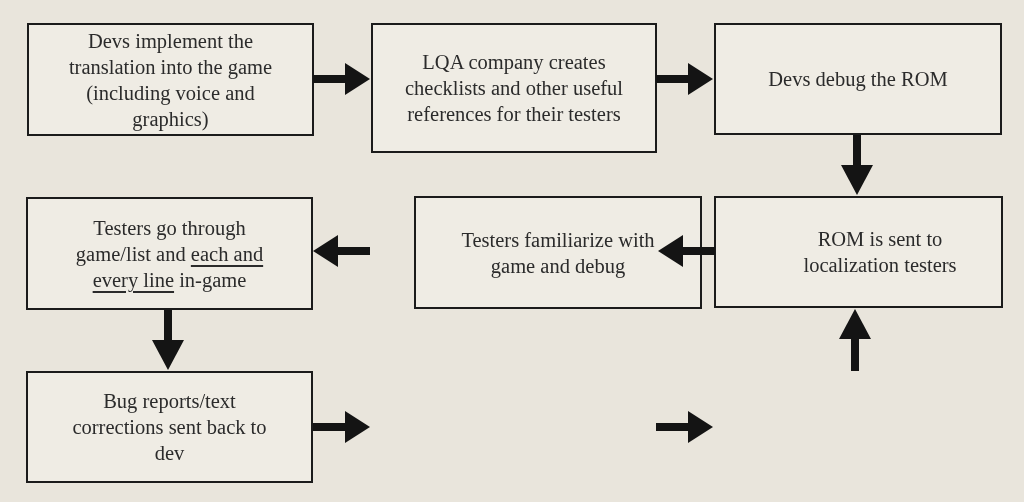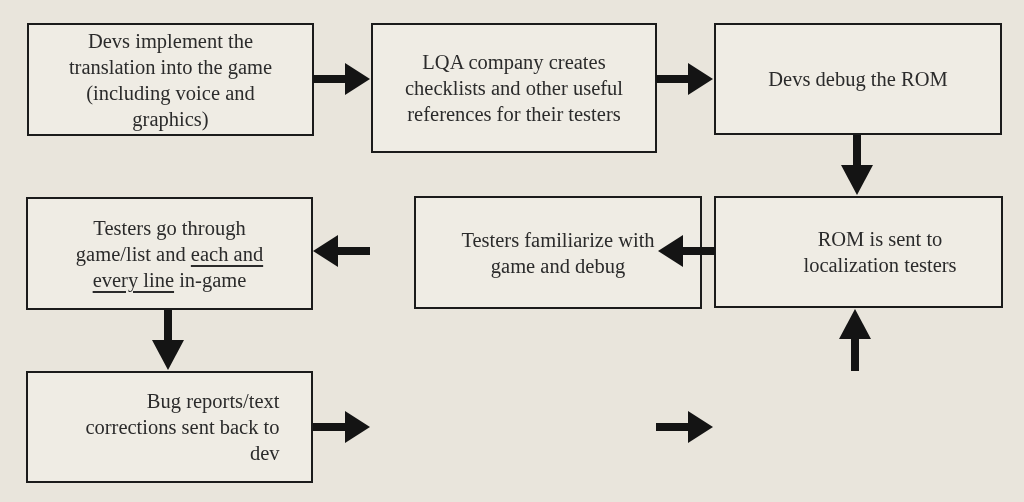--- a/index.html
+++ b/index.html
@@ -38,21 +38,21 @@
   .b4 { left: 26px;  top: 197px; width: 287px; height: 113px; }
   .b5 { left: 370px; top: 196px; width: 288px; height: 113px; margin-left: 44px; }
   .b6 { left: 714px; top: 196px; width: 289px; height: 112px; padding-left: 43px; }
   .b7 { left: 26px;  top: 371px; width: 287px; height: 112px; }
   .b8 { left: 371px; top: 371px; width: 286px; height: 112px; }
   .b9 { left: 714px; top: 371px; width: 289px; height: 112px; }
   .w235 { max-width: 235px; }
   .w245 { max-width: 245px; }
   .w232 { max-width: 232px; }
   .w195 { max-width: 195px; }
-  .w220 { max-width: 220px; text-align: right; }
+  .w220 { max-width: 220px; }
   .w242 { max-width: 242px; }
   .underlined {
     text-decoration: underline;
     text-underline-offset: 4px;
     text-decoration-thickness: 1.5px;
   }
   .arrow { position: absolute; }
   .arrow svg { display: block; }
   .arrow path, .arrow rect, .arrow polygon { fill: var(--arrow); }
 </style>

